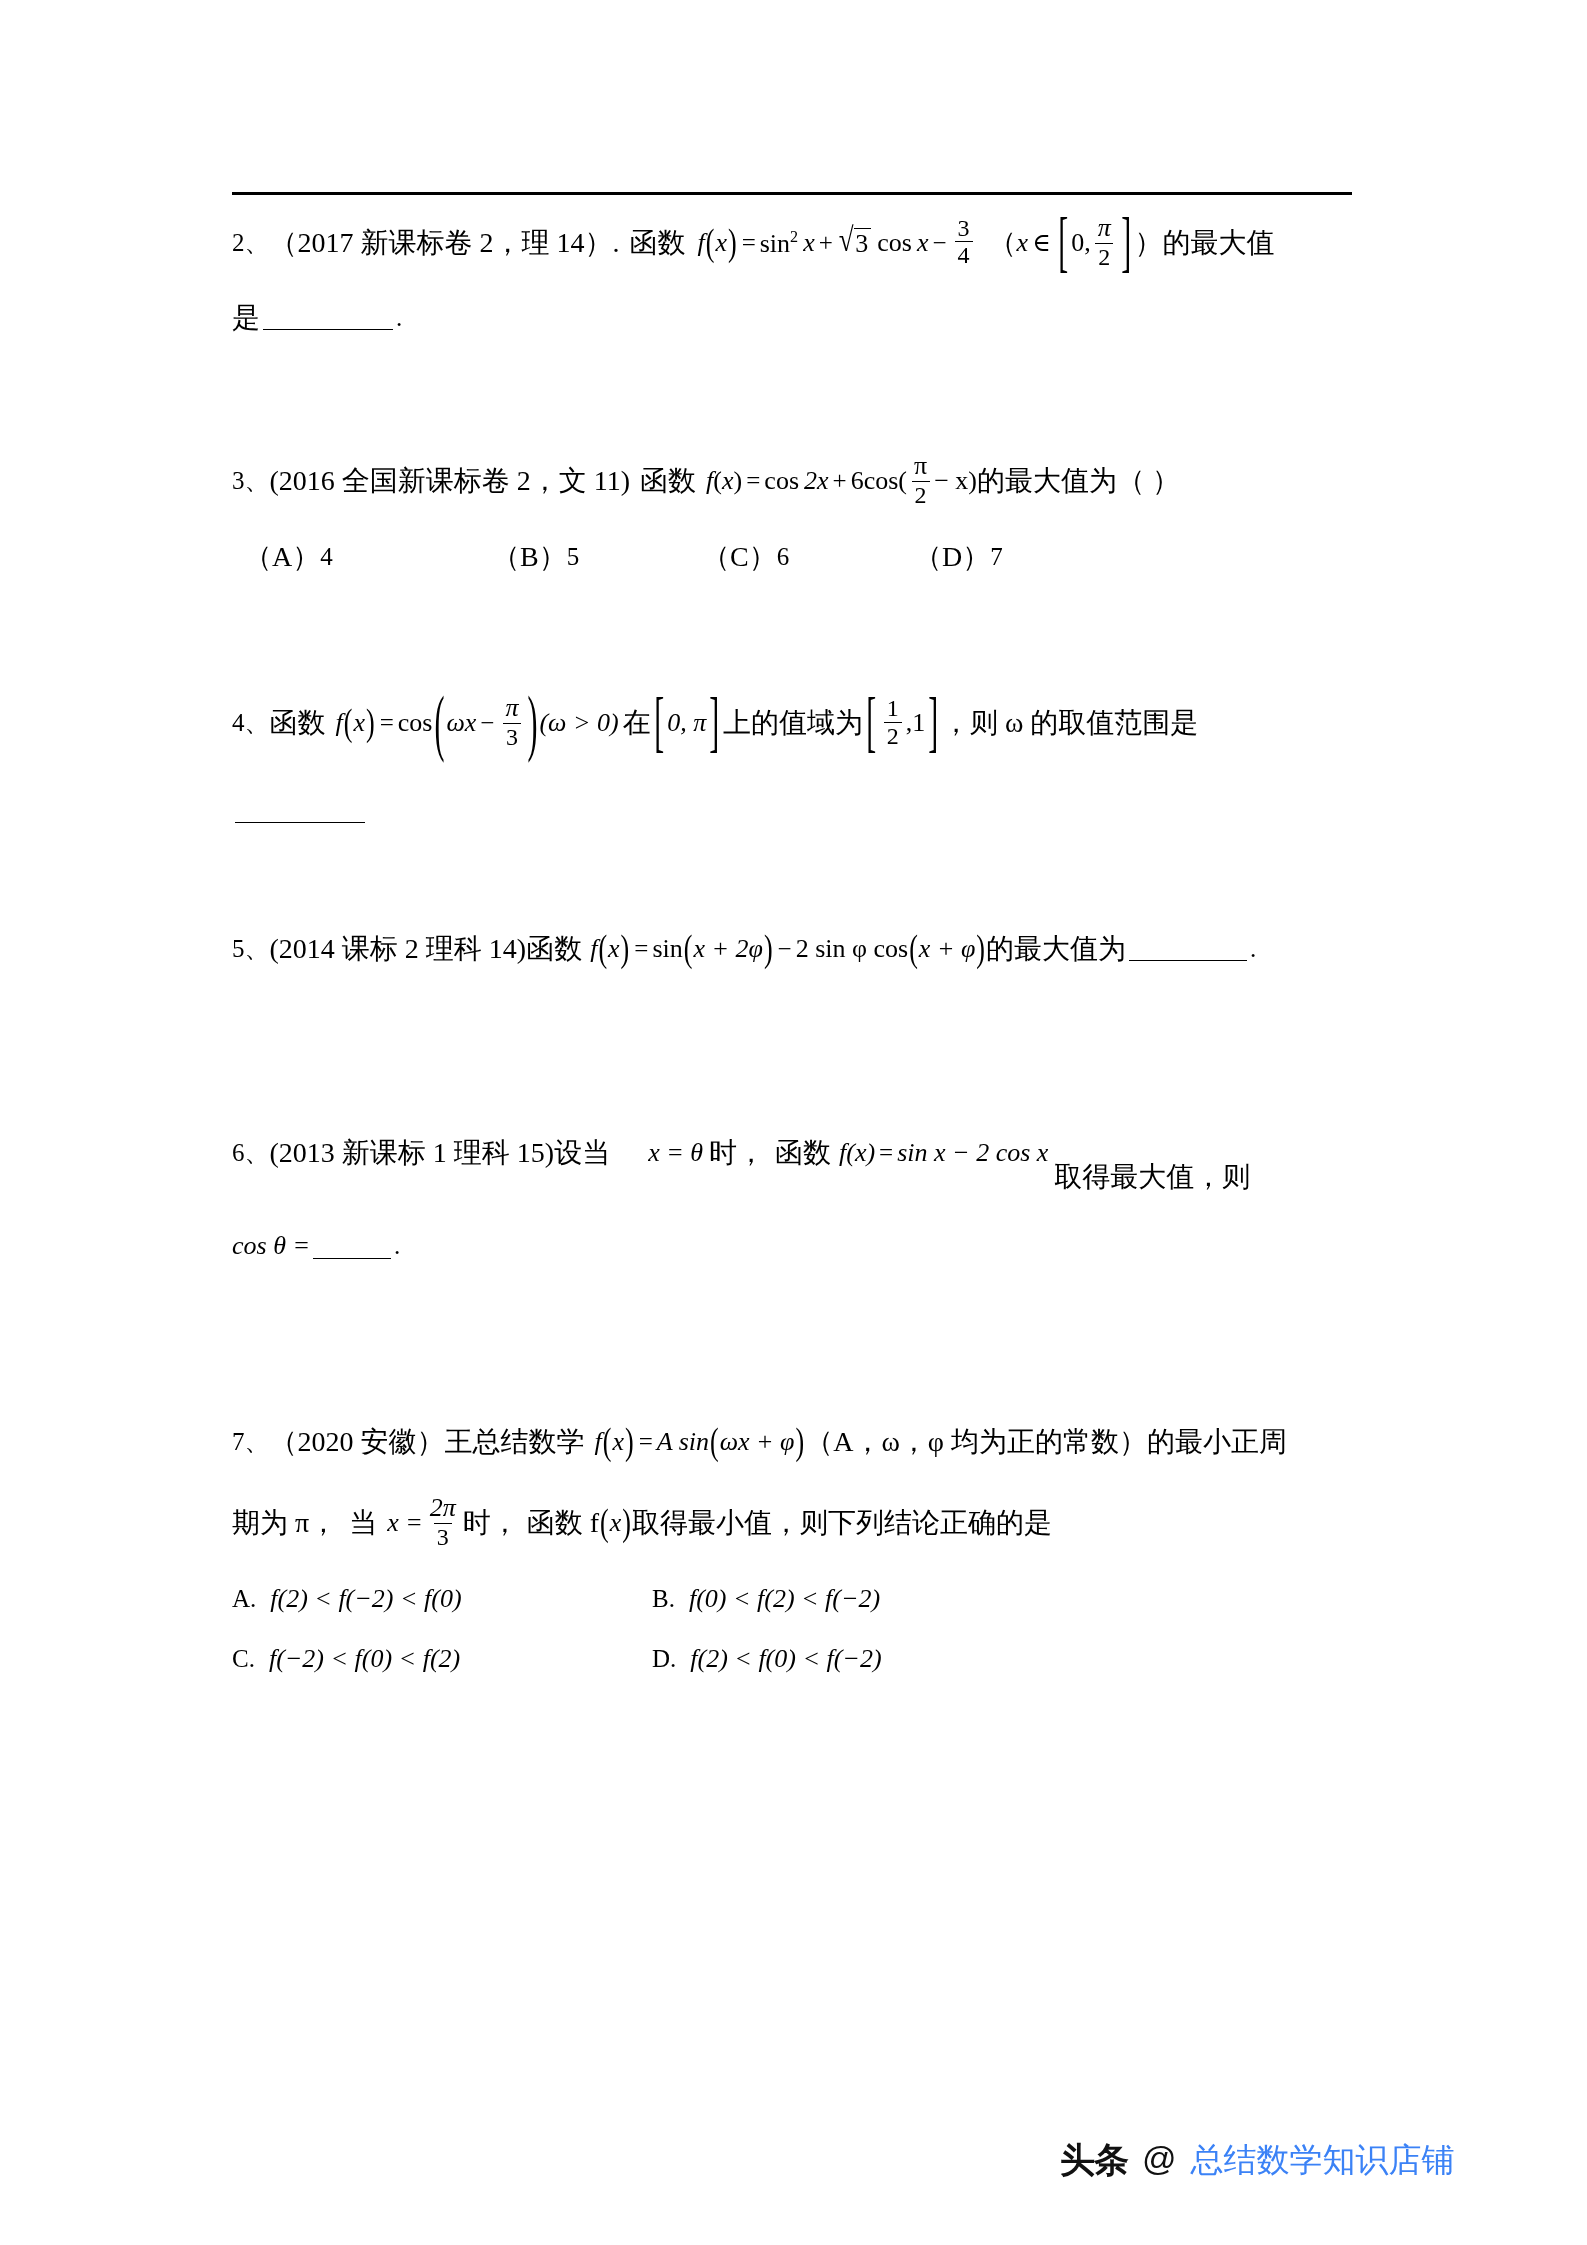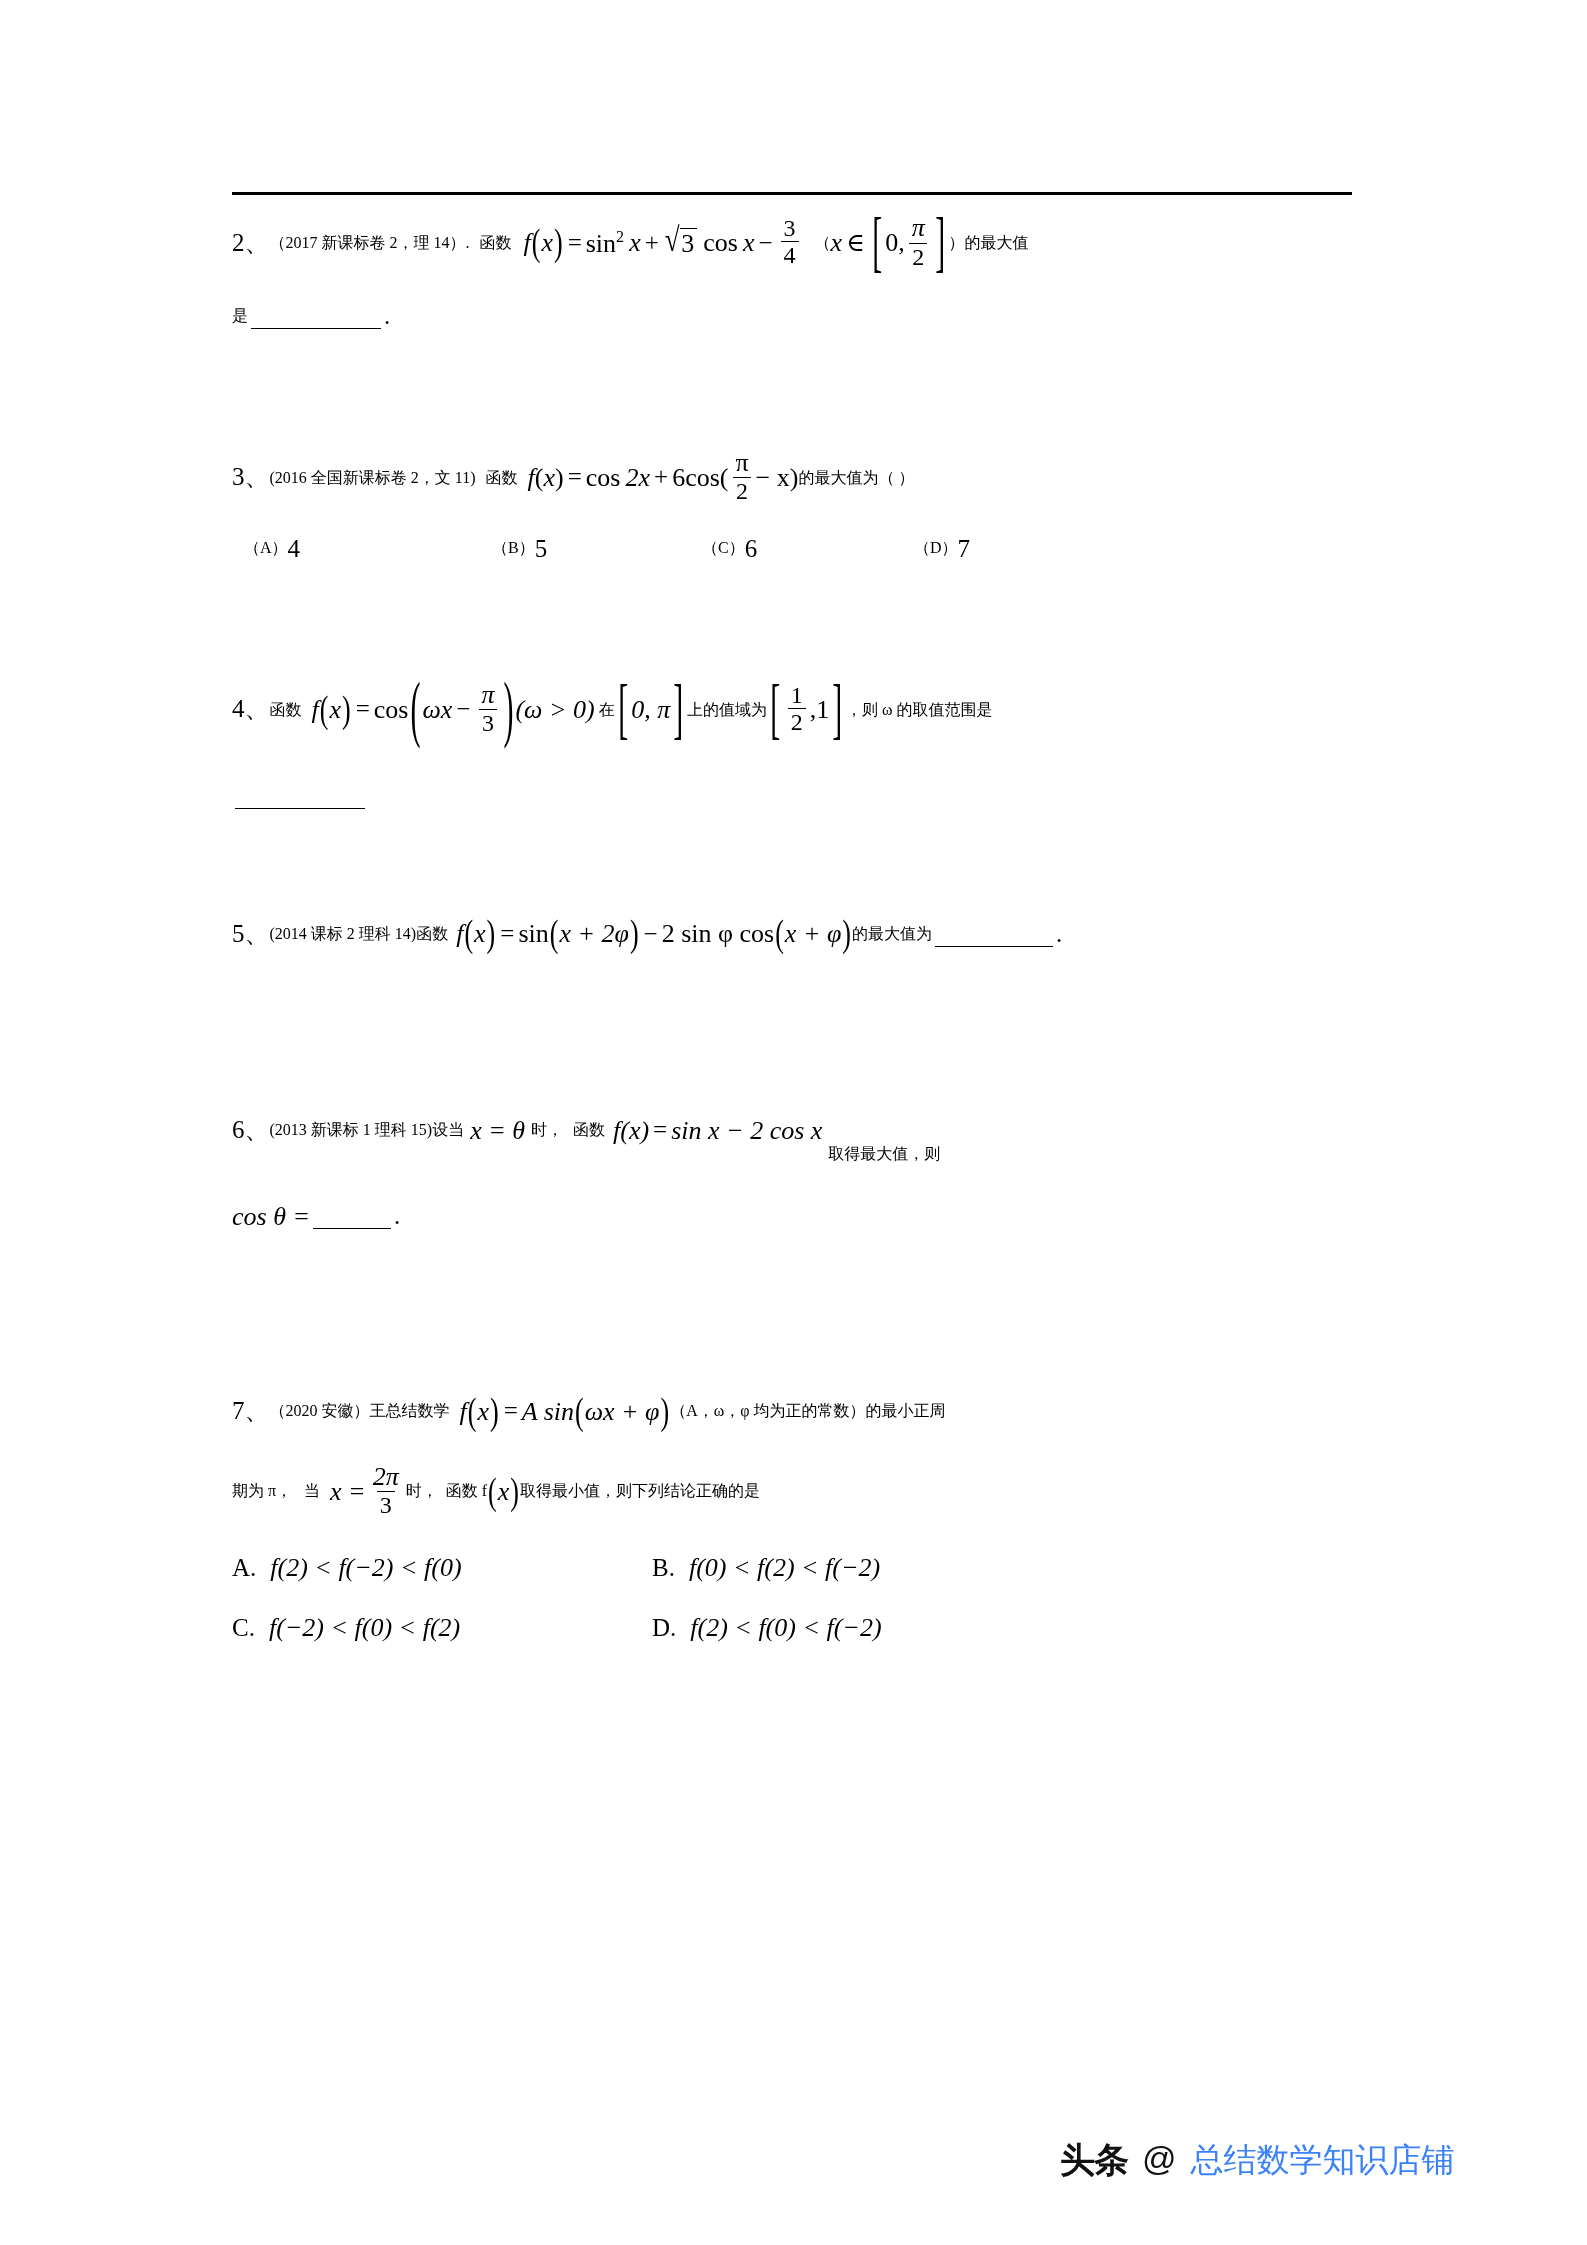--- a/index.html
+++ b/index.html
@@ -117,21 +117,21 @@
   }
   .qblock { position: relative; }
   .line {
     display: flex;
     align-items: center;
     flex-wrap: nowrap;
     font-size: 25px;
     line-height: 1.15;
     white-space: nowrap;
   }
-  .cn { font-family: "Liberation Serif", "DejaVu Serif", serif; font-size: 16px; }
+  .cn { font-family: "Liberation Serif", "DejaVu Serif", serif; font-size: 28px; }
   .num { font-family: "Liberation Serif", serif; font-size: 25px; }
   .mi { font-style: italic; font-family: "Liberation Serif", "DejaVu Serif", serif; font-size: 26px; }
   .mup { font-style: normal; font-family: "Liberation Serif", serif; font-size: 26px; }
   .op { padding: 0 4px; font-size: 25px; }
   .thin { padding: 0 2px; }
 
   
   .paren {
     display: inline-block;
     font-size: 26px;
@@ -393,21 +393,21 @@
         <span class="blank-m"></span>
         <span class="num">.</span>
       </div>
     </div>
 
     <div class="qblock" style="margin-top:148px;">
       <div class="line">
         <span class="num">6、</span>
         <span class="cn">(2013 新课标 1 理科 15)</span>
         <span class="cn">设当</span>
-        <span class="mi" style="padding:0 6px;">x = θ</span>
+        <span class="mi" style="padding:0 6px;margin-left:32px;">x = θ</span>
         <span class="cn">时，</span>
         <span class="cn" style="padding-left:10px;">函数</span>
         <span class="mi" style="padding-left:8px;">f(x)</span>
         <span class="op">=</span>
         <span class="mi">sin x − 2 cos x</span>
         <span class="cn" style="padding-left:6px;margin-top:48px;">取得最大值，则</span>
       </div>
       <div class="line" style="margin-top:38px;">
         <span class="mi">cos θ =</span>
         <span class="blank-xs"></span>

